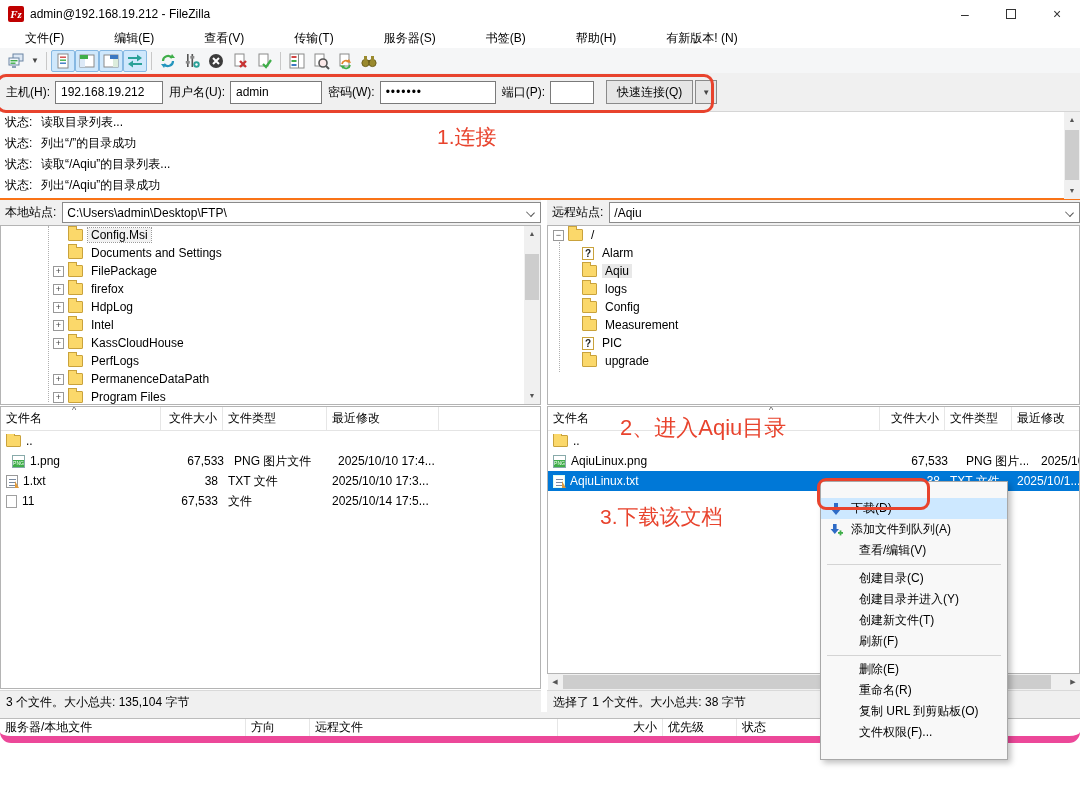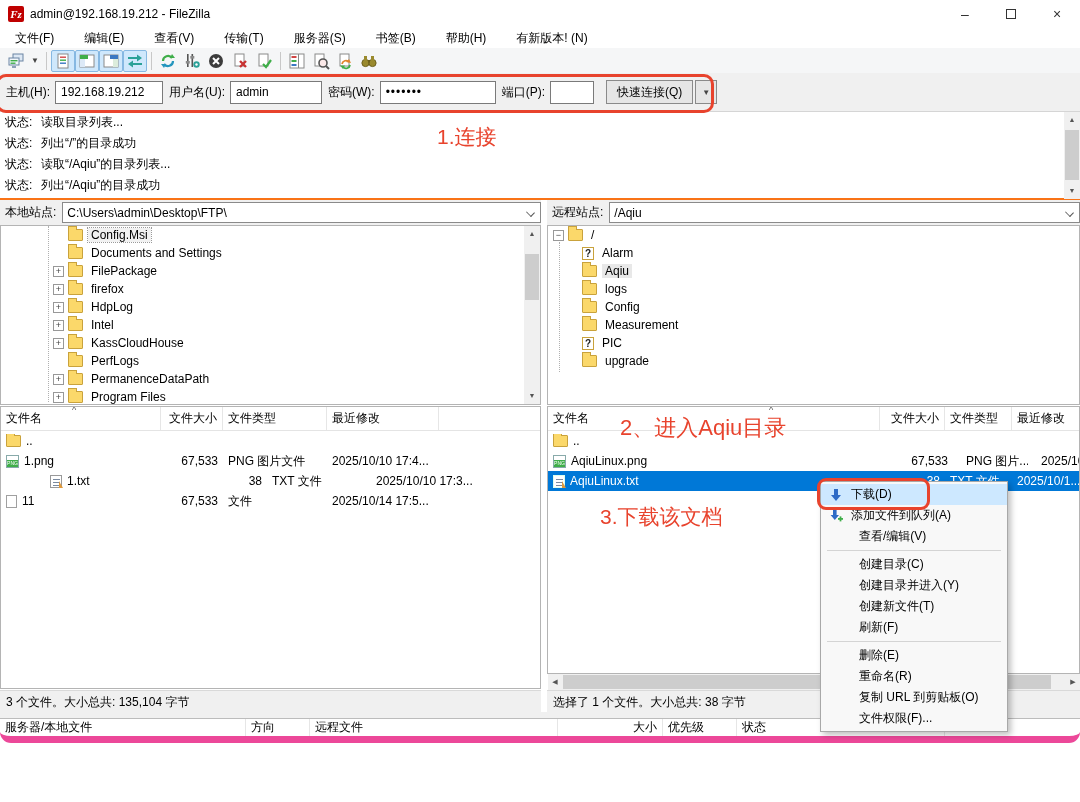--- a/index.html
+++ b/index.html
@@ -13,21 +13,21 @@
     font-style:italic; font-weight:bold; font-size:11px; text-align:center; line-height:16px; border-radius:2px;font-family:Liberation Serif, serif;}
   #win-title { left:30px; top:7px; font-size:12px; }
   .win-btn { top:0; width:46px; height:28px; text-align:center; line-height:28px; font-size:14px; color:#333; }
   #btn-min { left:942px; }
   #btn-max { left:988px; }
   #btn-close { left:1034px; }
   #btn-max span { display:inline-block; width:10px; height:10px; border:1.4px solid #333; margin-top:9px; }
 
   
   #menubar { left:0; top:28px; width:1080px; height:20px; background:#fff; display:flex; align-items:center; }
-  .menu-item { padding:0 15px; height:20px; line-height:20px; }
+  .menu-item { padding:0 25px; height:20px; line-height:20px; }
 
   
   #toolbar { left:0; top:48px; width:1080px; height:25px; background:#f5f6f7; display:flex; align-items:center; padding-left:4px; }
   .tb-btn { width:24px; height:22px; display:flex; align-items:center; justify-content:center; border:1px solid transparent; border-radius:2px; }
   .tb-btn.active { background:#cfe8fc; border-color:#86b8e2; }
   .tb-sep { width:1px; height:18px; background:#c8c8c8; margin:0 4px; }
   .tb-dd { width:14px; height:22px; display:flex; align-items:center; justify-content:center; font-size:8px; color:#444; }
 
   
   #quickbar { left:0; top:73px; width:1080px; height:39px; background:#f0f0f0; border-bottom:1px solid #d5d5d5;
@@ -99,21 +99,21 @@
   .hs-thumb { position:absolute; top:1px; height:14px; background:#cdcdcd; }
   .statusbar { position:absolute; top:690px; height:22px; background:#f0f0f0; border-top:1px solid #d9d9d9; line-height:22px; padding-left:6px; }
 
   
   #queue-divider { left:0; top:712px; width:1080px; height:6px; background:#f0f0f0; }
   #queue-panel { left:0; top:718px; width:1080px; height:84px; background:#fff; border-top:1px solid #bcbcbc; }
   #queue-header { display:grid; grid-template-columns:246px 64px 248px 105px 74px 208px 1fr; height:24px; border-bottom:7px solid #ec4899;border-radius:11px; }
 
   
   #context-menu { left:820px; top:481px; width:188px; background:#f8f8f8; border:1px solid #a8a8a8;
-    box-shadow:3px 3px 6px rgba(0,0,0,.25); z-index:50; padding:2px 0; }
+    box-shadow:3px 3px 6px rgba(0,0,0,.25); z-index:50; padding:16px 0; }
   .cm-item { height:21px; display:flex; align-items:center; padding-left:8px; position:relative; }
   .cm-item .cm-label { margin-left:8px; }
   .cm-item.no-icon .cm-label { margin-left:30px; }
   .cm-item.highlighted { background:#cde8ff; }
   .cm-sep { height:1px; background:#d4d4d4; margin:3px 6px; }
 
   
   .anno { position:absolute; color:#e8432d; z-index:70; font-weight:500; }
   #anno-box-connect { left:-4px; top:74px; width:718px; height:39px; border:3px solid #e8432d; border-radius:10px; z-index:40; }
   #anno-box-download { left:817px; top:478px; width:113px; height:32px; border:3px solid #e8432d; border-radius:9px; z-index:70; }
@@ -417,30 +417,30 @@
     </div>
     <div class="file-row" style="grid-template-columns: 160px 62px 104px 112px;">
       <div class="fcell">
         <span class="icon-folder"></span>
         <span>..</span>
       </div>
       <div class="fcell num"></div>
       <div class="fcell"></div>
       <div class="fcell"></div>
     </div>
-    <div class="file-row" style="grid-template-columns: 160px 62px 104px 112px;">
+    <div class="file-row" style="grid-template-columns: 160px 62px 104px 112px; padding-left: 6px;">
       <div class="fcell">
         <span class="icon-png"></span>
         <span>1.png</span>
       </div>
       <div class="fcell num">67,533</div>
       <div class="fcell">PNG 图片文件</div>
       <div class="fcell">2025/10/10 17:4...</div>
     </div>
-    <div class="file-row" style="grid-template-columns: 160px 62px 104px 112px; margin-left: 44px;">
+    <div class="file-row" style="grid-template-columns: 160px 62px 104px 112px;">
       <div class="fcell">
         <span class="icon-txt"></span>
         <span>1.txt</span>
       </div>
       <div class="fcell num">38</div>
       <div class="fcell">TXT 文件</div>
       <div class="fcell">2025/10/10 17:3...</div>
     </div>
     <div class="file-row" style="grid-template-columns: 160px 62px 104px 112px;">
       <div class="fcell">

